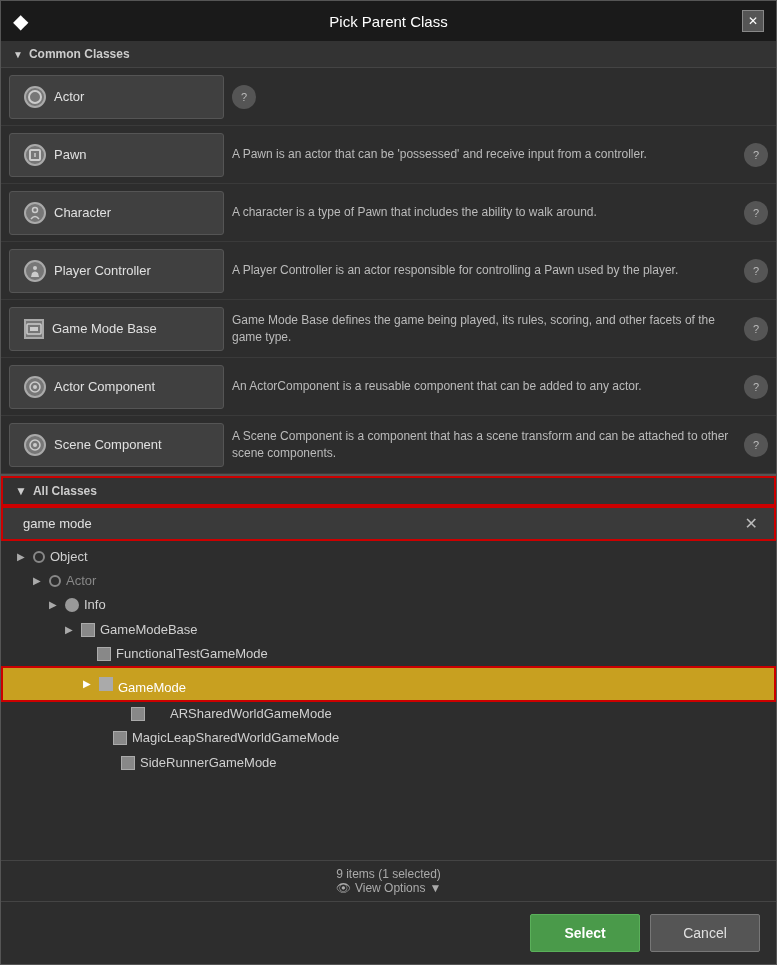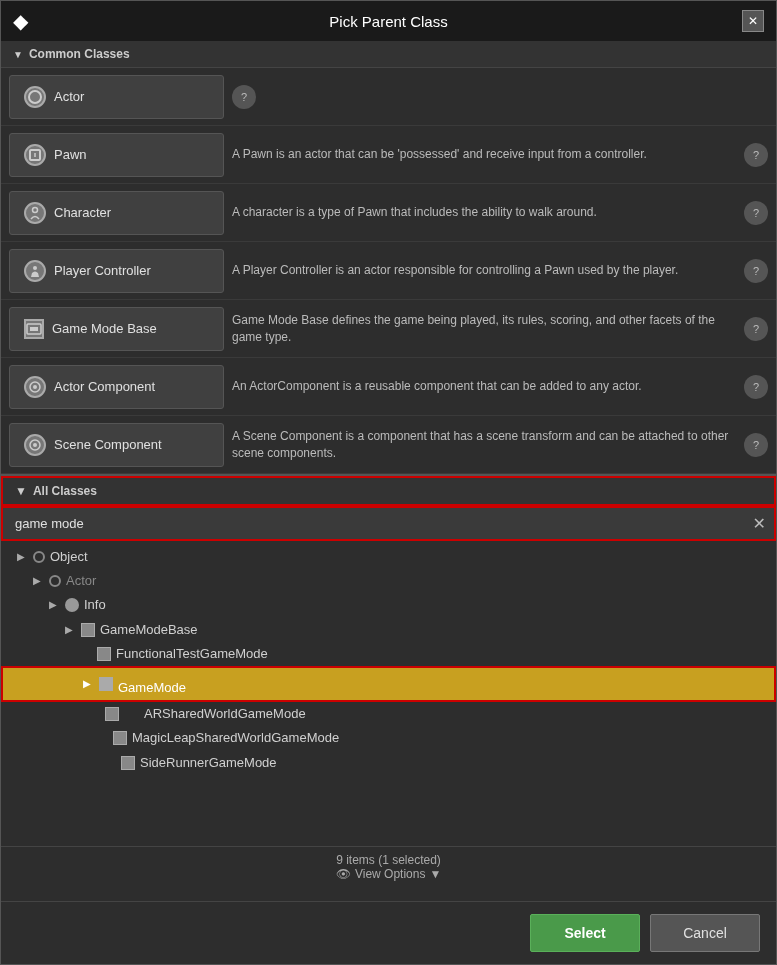--- a/index.html
+++ b/index.html
@@ -152,21 +152,21 @@
       gap: 6px;
       border-bottom: 1px solid #444;
       border: 2px solid #cc0000;
     }
 
     .search-bar {
       display: flex;
       align-items: center;
       background: #3a3a3a;
       border-bottom: 1px solid #444;
-      padding: 4px 8px;
+      padding: 4px 16px;
       gap: 6px;
       border: 2px solid #cc0000;
     }
 
     .search-input {
       flex: 1;
       background: transparent;
       border: none;
       outline: none;
       color: #e0e0e0;
@@ -251,21 +251,20 @@
     }
 
     .footer-buttons {
       display: flex;
       align-items: center;
       justify-content: flex-end;
       padding: 12px 16px;
       gap: 10px;
       background: #2d2d2d;
       border-top: 1px solid #444;
-      margin-top: 14px;
     }
 
     .btn-select {
       background: #4a9a4a;
       border: 1px solid #5ab05a;
       color: #fff;
       padding: 10px 32px;
       font-size: 14px;
       font-weight: 600;
       cursor: pointer;
@@ -491,21 +490,21 @@
         <span class="small-sq-icon" style="width:14px; height:14px; background:#888; display:inline-block; margin-right:5px;"></span>
         <span class="item-text">FunctionalTestGameMode</span>
       </div>
 
       <div class="tree-item tree-indent-5 selected game-mode-row">
         <span class="tree-arrow" style="color:#fff;">▶</span>
         <span class="small-sq-icon" style="width:14px; height:14px; background:#aaa; display:inline-block; margin-right:5px;"></span>
         <span class="item-text">GameMode</span>
       </div>
 
-      <div class="tree-item" style="padding-left: 68px; gap: 20px;">
+      <div class="tree-item" style="padding-left: 94px; gap: 20px;">
         <span class="tree-arrow" style="visibility:hidden;"></span>
         <span class="small-sq-icon" style="width:14px; height:14px; background:#888; display:inline-block; margin-right:5px;"></span>
         <span class="item-text">ARSharedWorldGameMode</span>
       </div>
 
       <div class="tree-item" style="padding-left: 96px;">
         <span class="tree-arrow" style="visibility:hidden;"></span>
         <span class="small-sq-icon" style="width:14px; height:14px; background:#888; display:inline-block; margin-right:5px;"></span>
         <span class="item-text">MagicLeapSharedWorldGameMode</span>
       </div>

